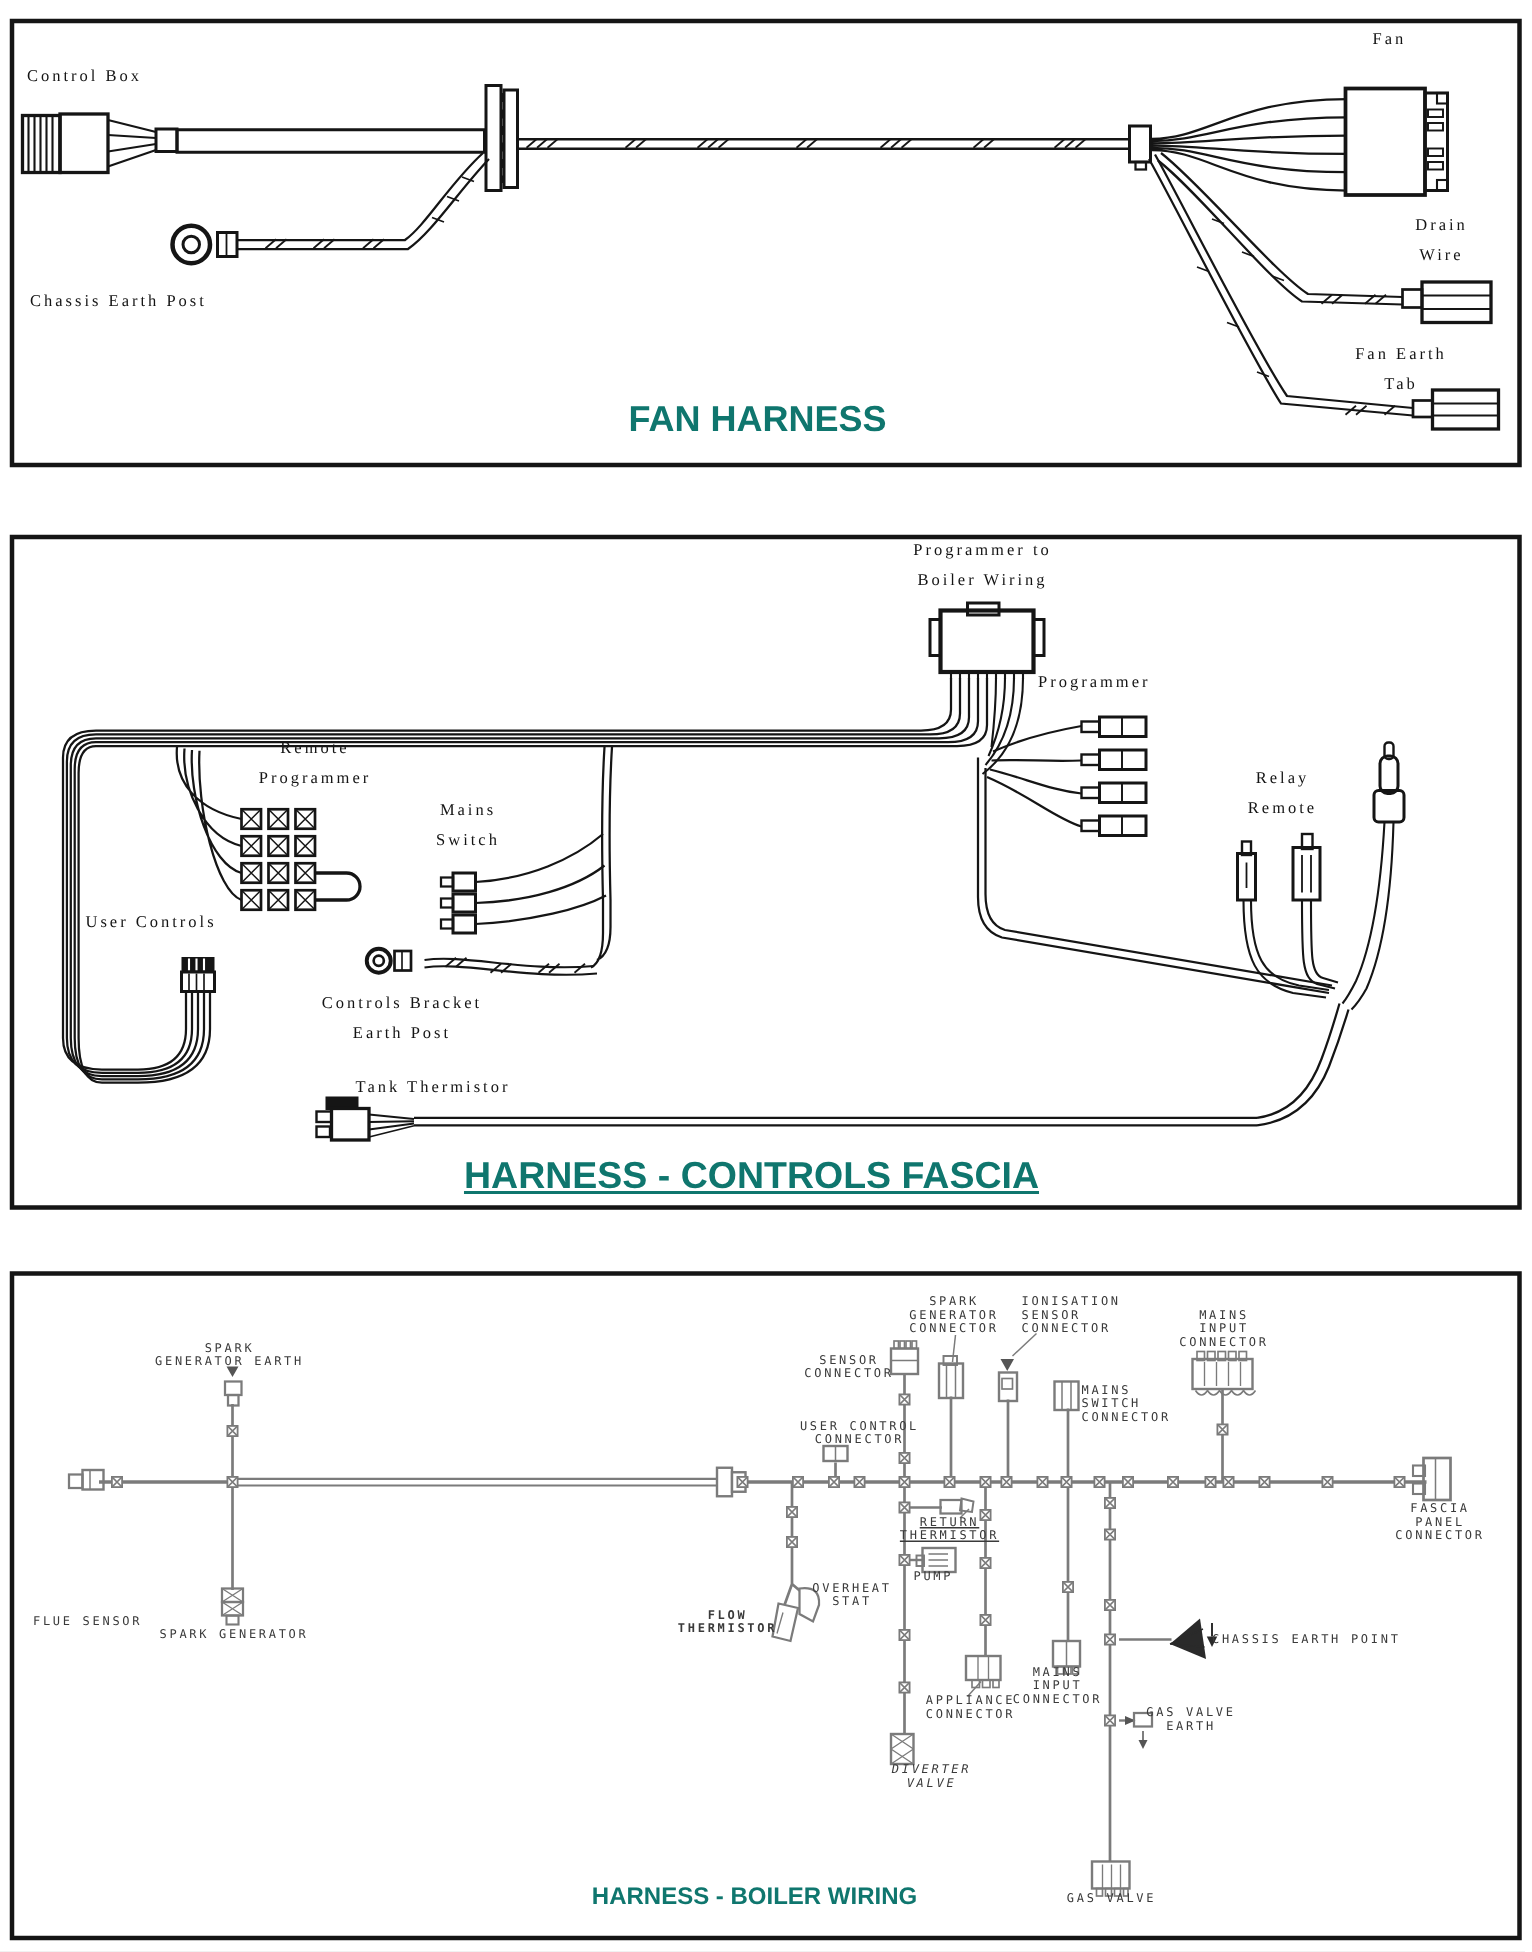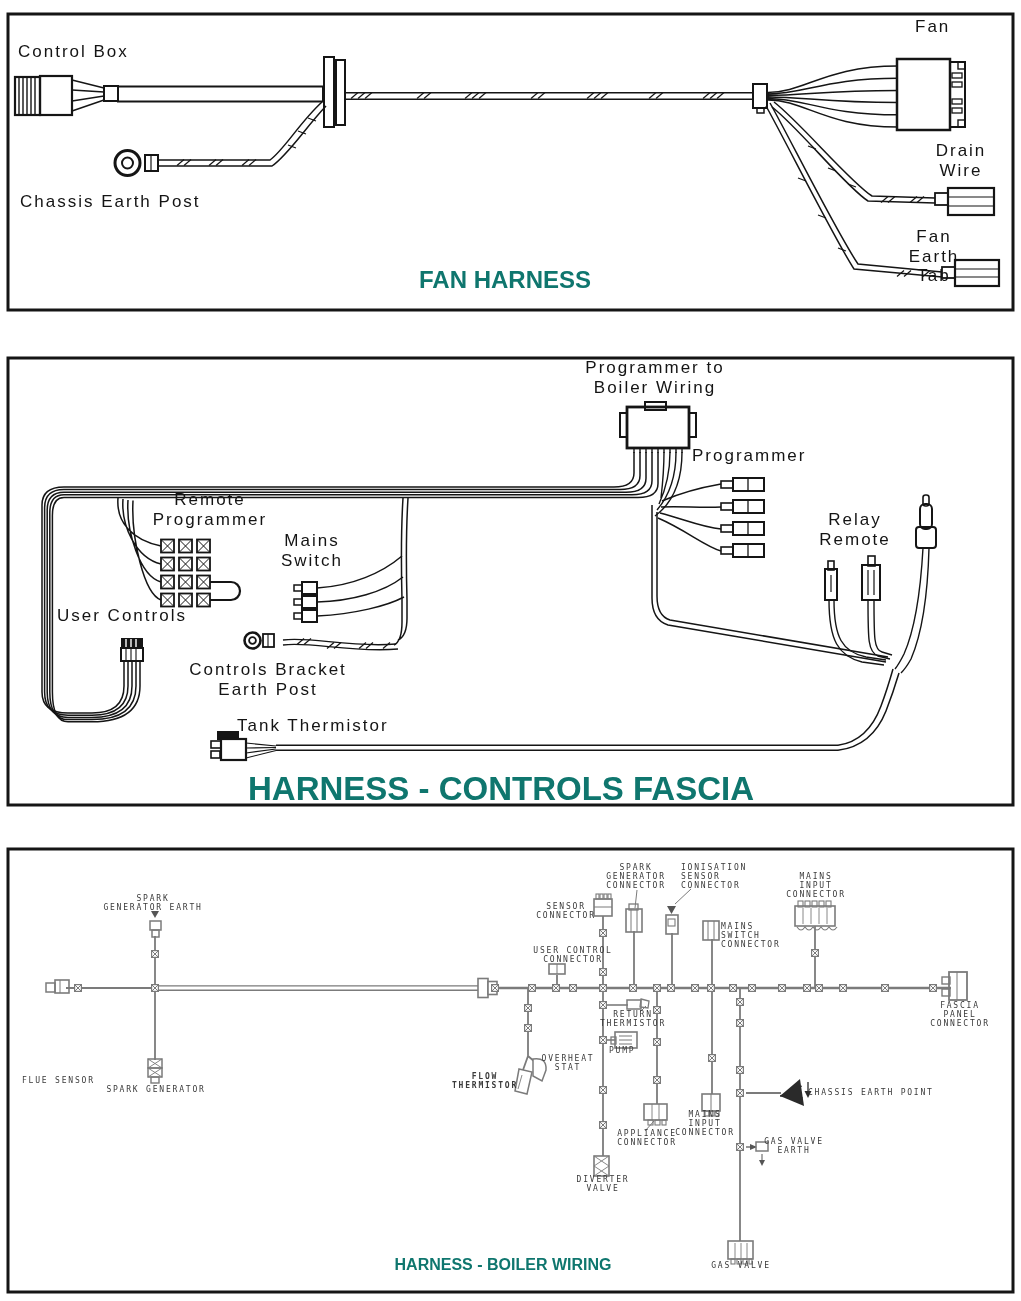--- a/index.html
+++ b/index.html
@@ -1,27 +1,27 @@
 <!DOCTYPE html>
 <html><head>
 <meta charset="utf-8">
 <style>
   html,body{margin:0;padding:0;background:#e8e8e8;}
   #stage{position:relative;width:1021px;height:1301px;background:#ffffff;overflow:hidden;
          font-family:"DejaVu Sans Mono", monospace;}
   svg{position:absolute;left:0;top:0;}
-  .lbl{position:absolute;font-size:17px;letter-spacing:2px;line-height:19.5px;color:#141414;
-       white-space:pre-line;font-family:Liberation Sans, sans-serif;}
+  .lbl{position:absolute;font-size:11px;letter-spacing:2px;line-height:19.5px;color:#141414;
+       white-space:pre-line;font-family:Liberation Serif, serif;}
   .tiny{position:absolute;font-size:8px;letter-spacing:1.8px;line-height:9px;color:#3a3a3a;
         white-space:pre-line;font-family:"DejaVu Sans Mono", monospace;}
   .c{transform:translateX(-50%);text-align:center;}
   .title{position:absolute;font-family:"Liberation Sans", sans-serif;font-weight:bold;color:#0f766e;
          white-space:nowrap;}
   .t1{font-size:24px;}
-  .t2{font-size:33px;}
+  .t2{font-size:25px;text-decoration:underline;}
   .t3{font-size:16px;}
 </style>
 </head>
 <body>
 
 <div id="stage">
 
 <svg width="1021" height="1301" viewBox="0 0 1021 1301">
   <defs>
     <g id="tick">
@@ -489,33 +489,33 @@
 SENSOR
 CONNECTOR</div>
 <div class="tiny" style="left:721px;top:922px;">MAINS
 SWITCH
 CONNECTOR</div>
 <div class="tiny c" style="left:816px;top:872px;">MAINS
 INPUT
 CONNECTOR</div>
 <div class="tiny c" style="left:960px;top:1001px;">FASCIA PANEL
 CONNECTOR</div>
-<div class="tiny c" style="left:633px;top:1010px;">RETURN
+<div class="tiny c" style="left:633px;top:1010px;text-decoration:underline;">RETURN
 THERMISTOR</div>
 <div class="tiny" style="left:609px;top:1046px;">PUMP</div>
 <div class="tiny c" style="left:568px;top:1054px;">OVERHEAT
 STAT</div>
 <div class="tiny c" style="left:485px;top:1072px;font-weight:bold;">FLOW
 THERMISTOR</div>
 <div class="tiny c" style="left:647px;top:1129px;">APPLIANCE
 CONNECTOR</div>
 <div class="tiny c" style="left:705px;top:1110px;">MAINS
 INPUT
 CONNECTOR</div>
 <div class="tiny" style="left:808px;top:1088px;">CHASSIS EARTH POINT</div>
 <div class="tiny c" style="left:794px;top:1137px;">GAS VALVE
 EARTH</div>
-<div class="tiny c" style="left:603px;top:1175px;">DIVERTER
+<div class="tiny c" style="left:621px;top:1175px;font-style:italic;">DIVERTER
 VALVE</div>
 <div class="tiny c" style="left:741px;top:1261px;">GAS VALVE</div>
 <div class="title t3 c" style="left:503px;top:1256px;">HARNESS - BOILER WIRING</div>
 
 </div>
 
 </body></html>

